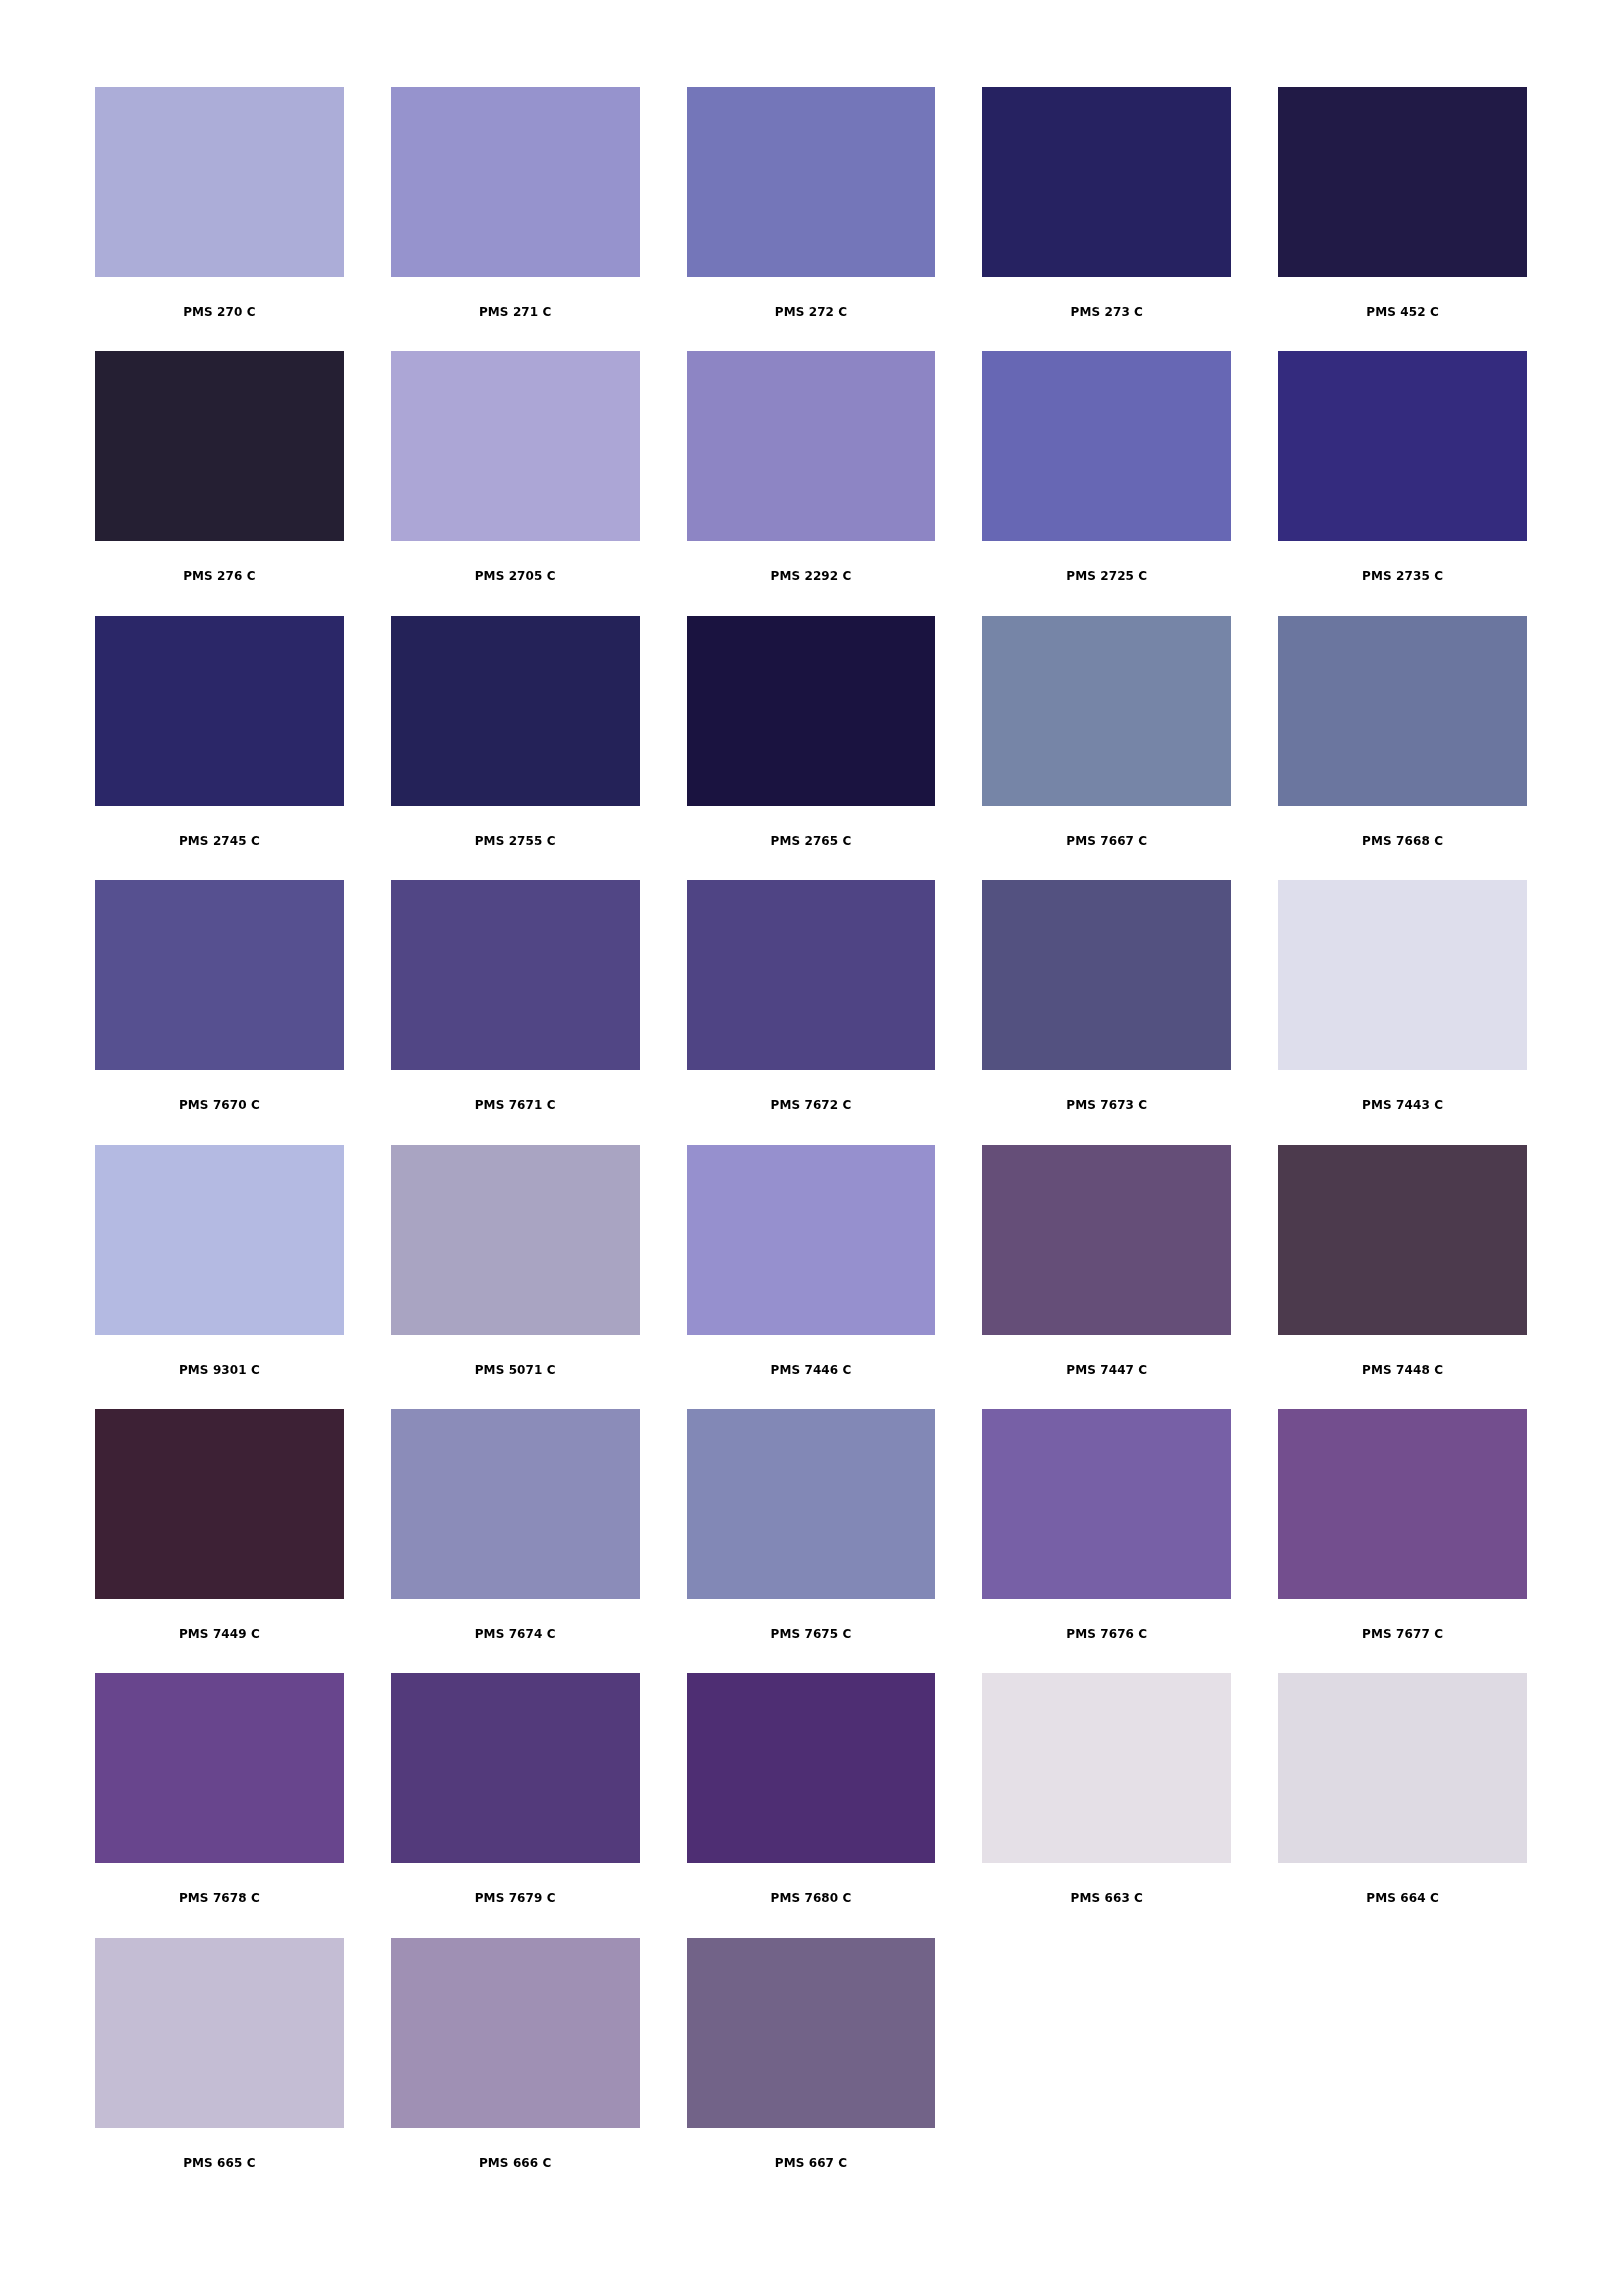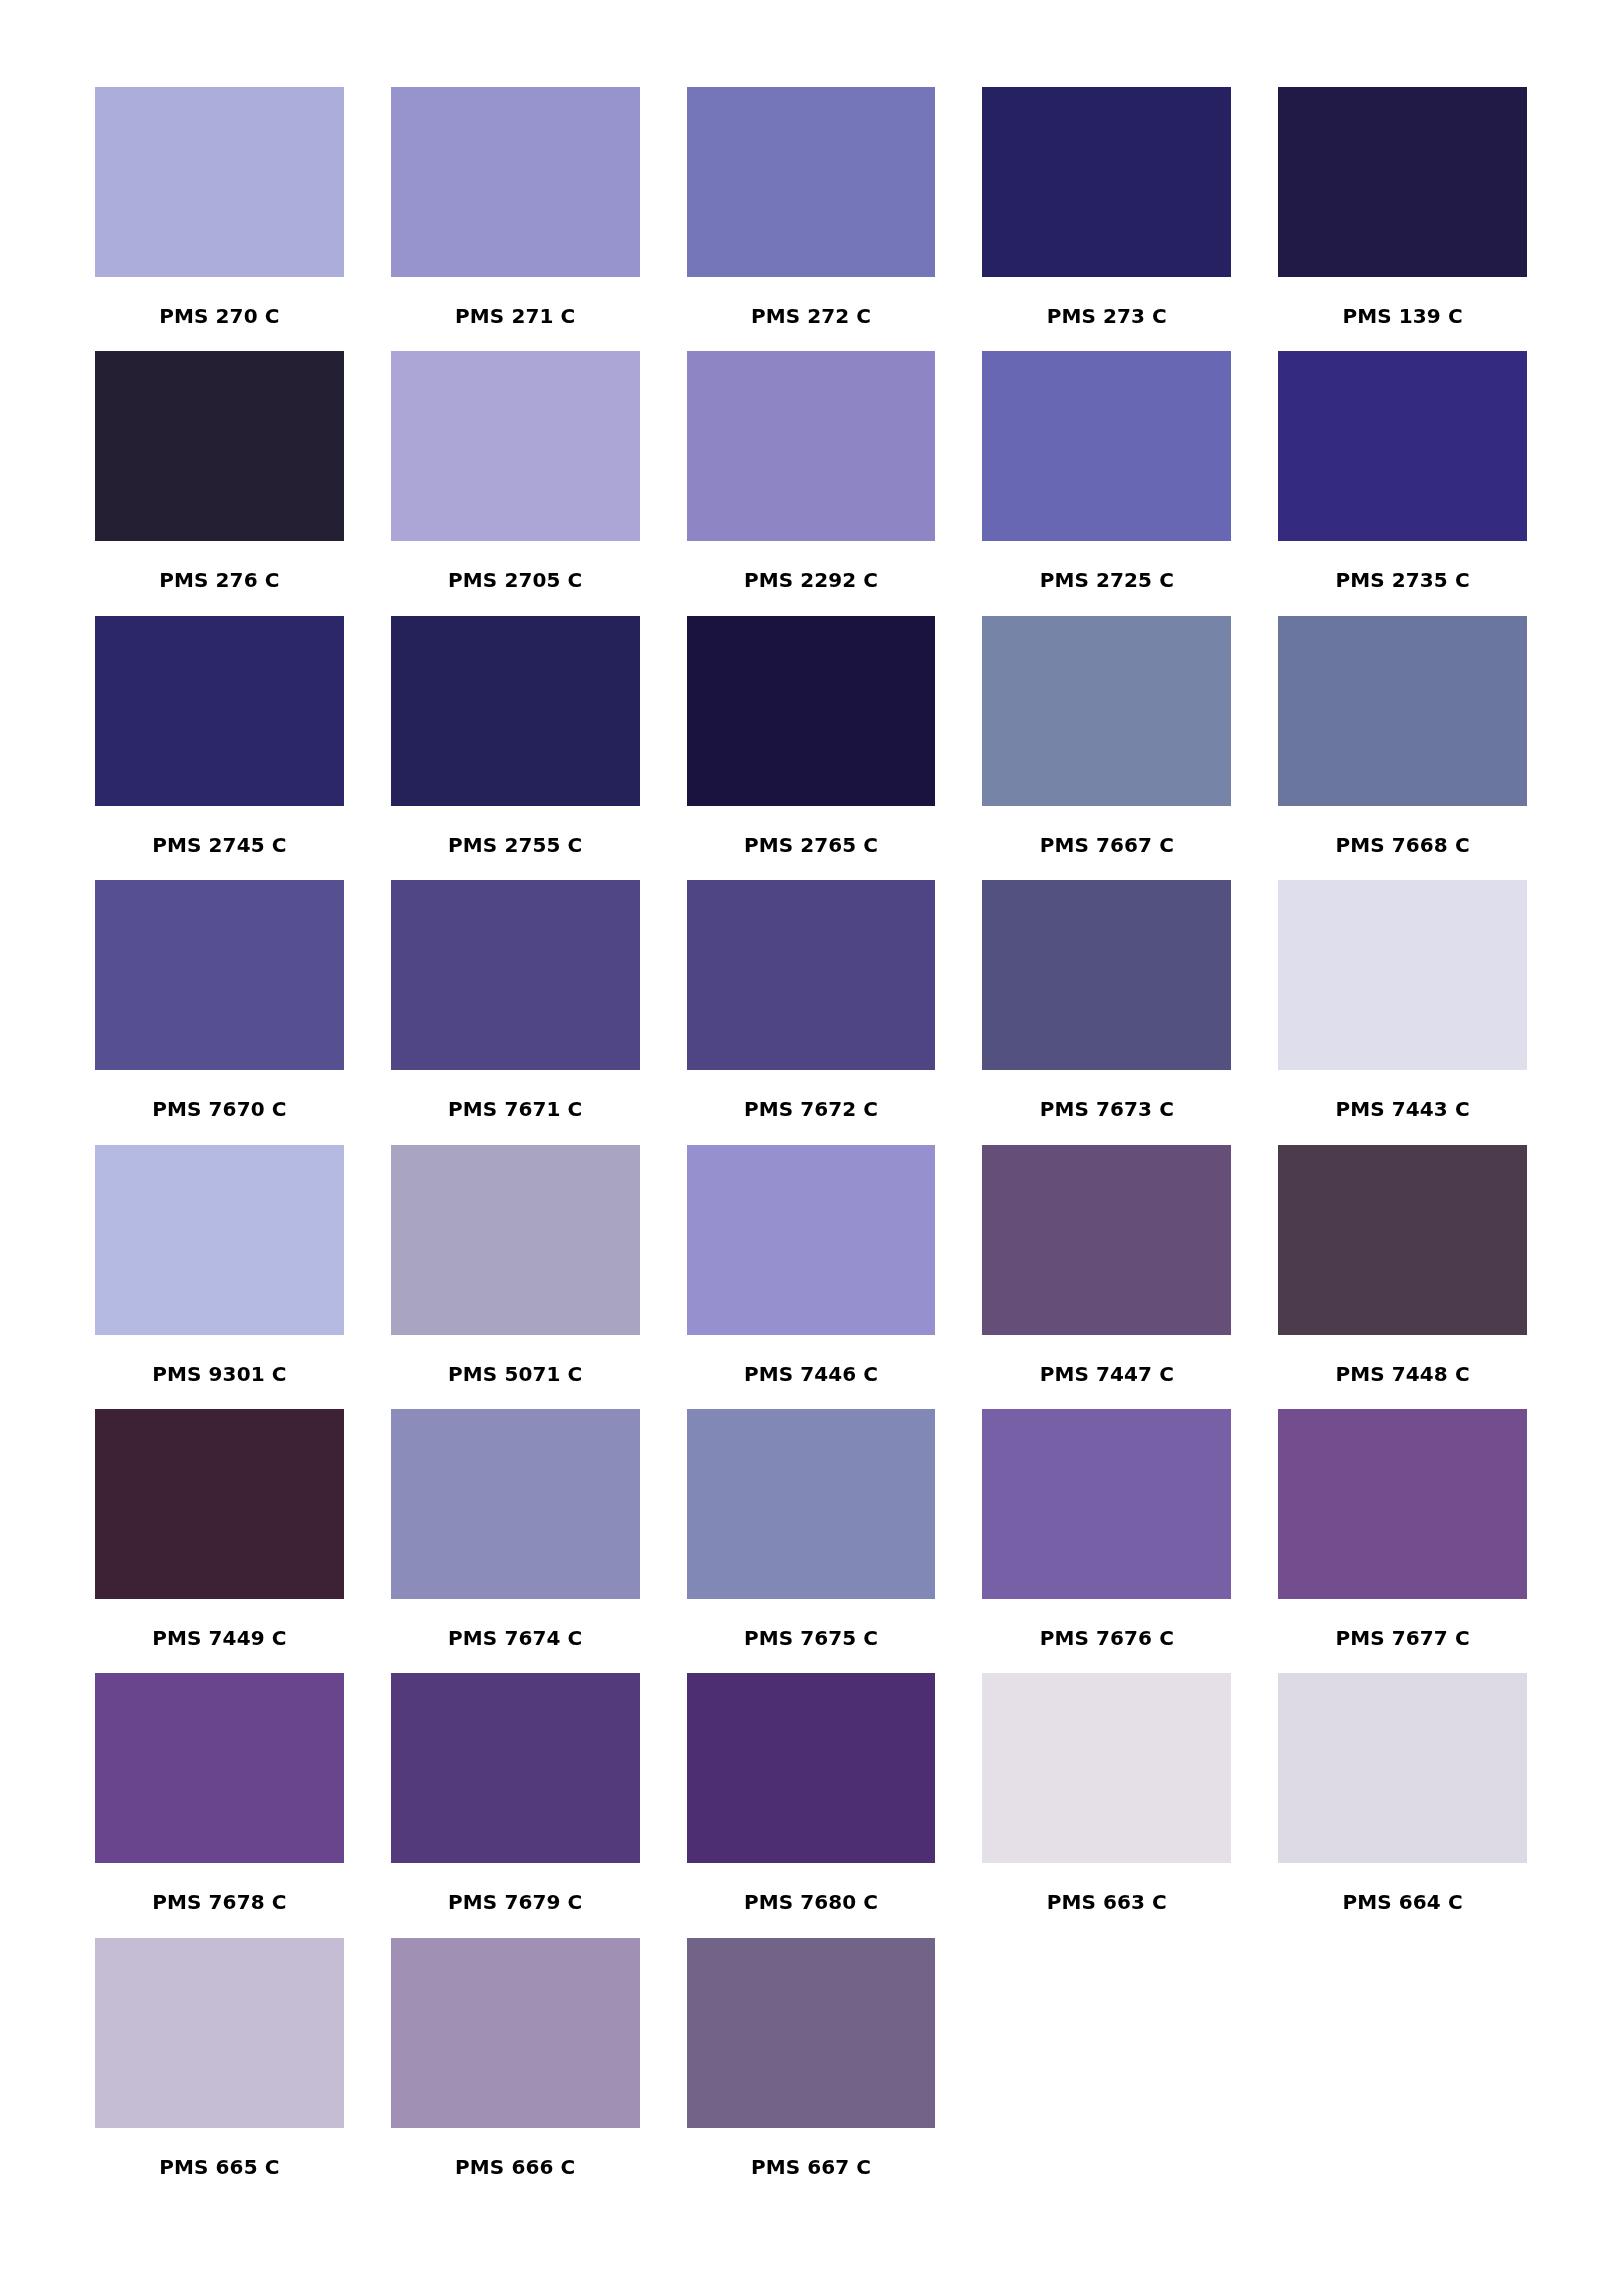--- a/index.html
+++ b/index.html
@@ -43,21 +43,21 @@
   .swatch {
     width: 100%;
     height: 190px;
     display: block;
     background: #cccccc;
   }
 
   .caption {
     text-align: center;
     color: #000000;
-    font-size: 20px;
+    font-size: 12px;
     font-weight: 700;
     letter-spacing: 0.1px;
     line-height: 1;
     padding-top: 29px;
     font-family: "DejaVu Sans", "Liberation Sans", sans-serif;
   }
 </style>
 </head>
 <body>
 
@@ -74,21 +74,21 @@
       <div class="cell">
         <div class="swatch" style="background: rgb(116, 118, 185);"></div>
         <div class="caption">PMS 272 C</div>
       </div>
       <div class="cell">
         <div class="swatch" style="background: rgb(38, 34, 97);"></div>
         <div class="caption">PMS 273 C</div>
       </div>
       <div class="cell">
         <div class="swatch" style="background: rgb(33, 26, 70);"></div>
-        <div class="caption">PMS 139 C</div>
+        <div class="caption">PMS 452 C</div>
       </div>
       <div class="cell">
         <div class="swatch" style="background: rgb(37, 31, 51);"></div>
         <div class="caption">PMS 276 C</div>
       </div>
       <div class="cell">
         <div class="swatch" style="background: rgb(172, 166, 214);"></div>
         <div class="caption">PMS 2705 C</div>
       </div>
       <div class="cell">

